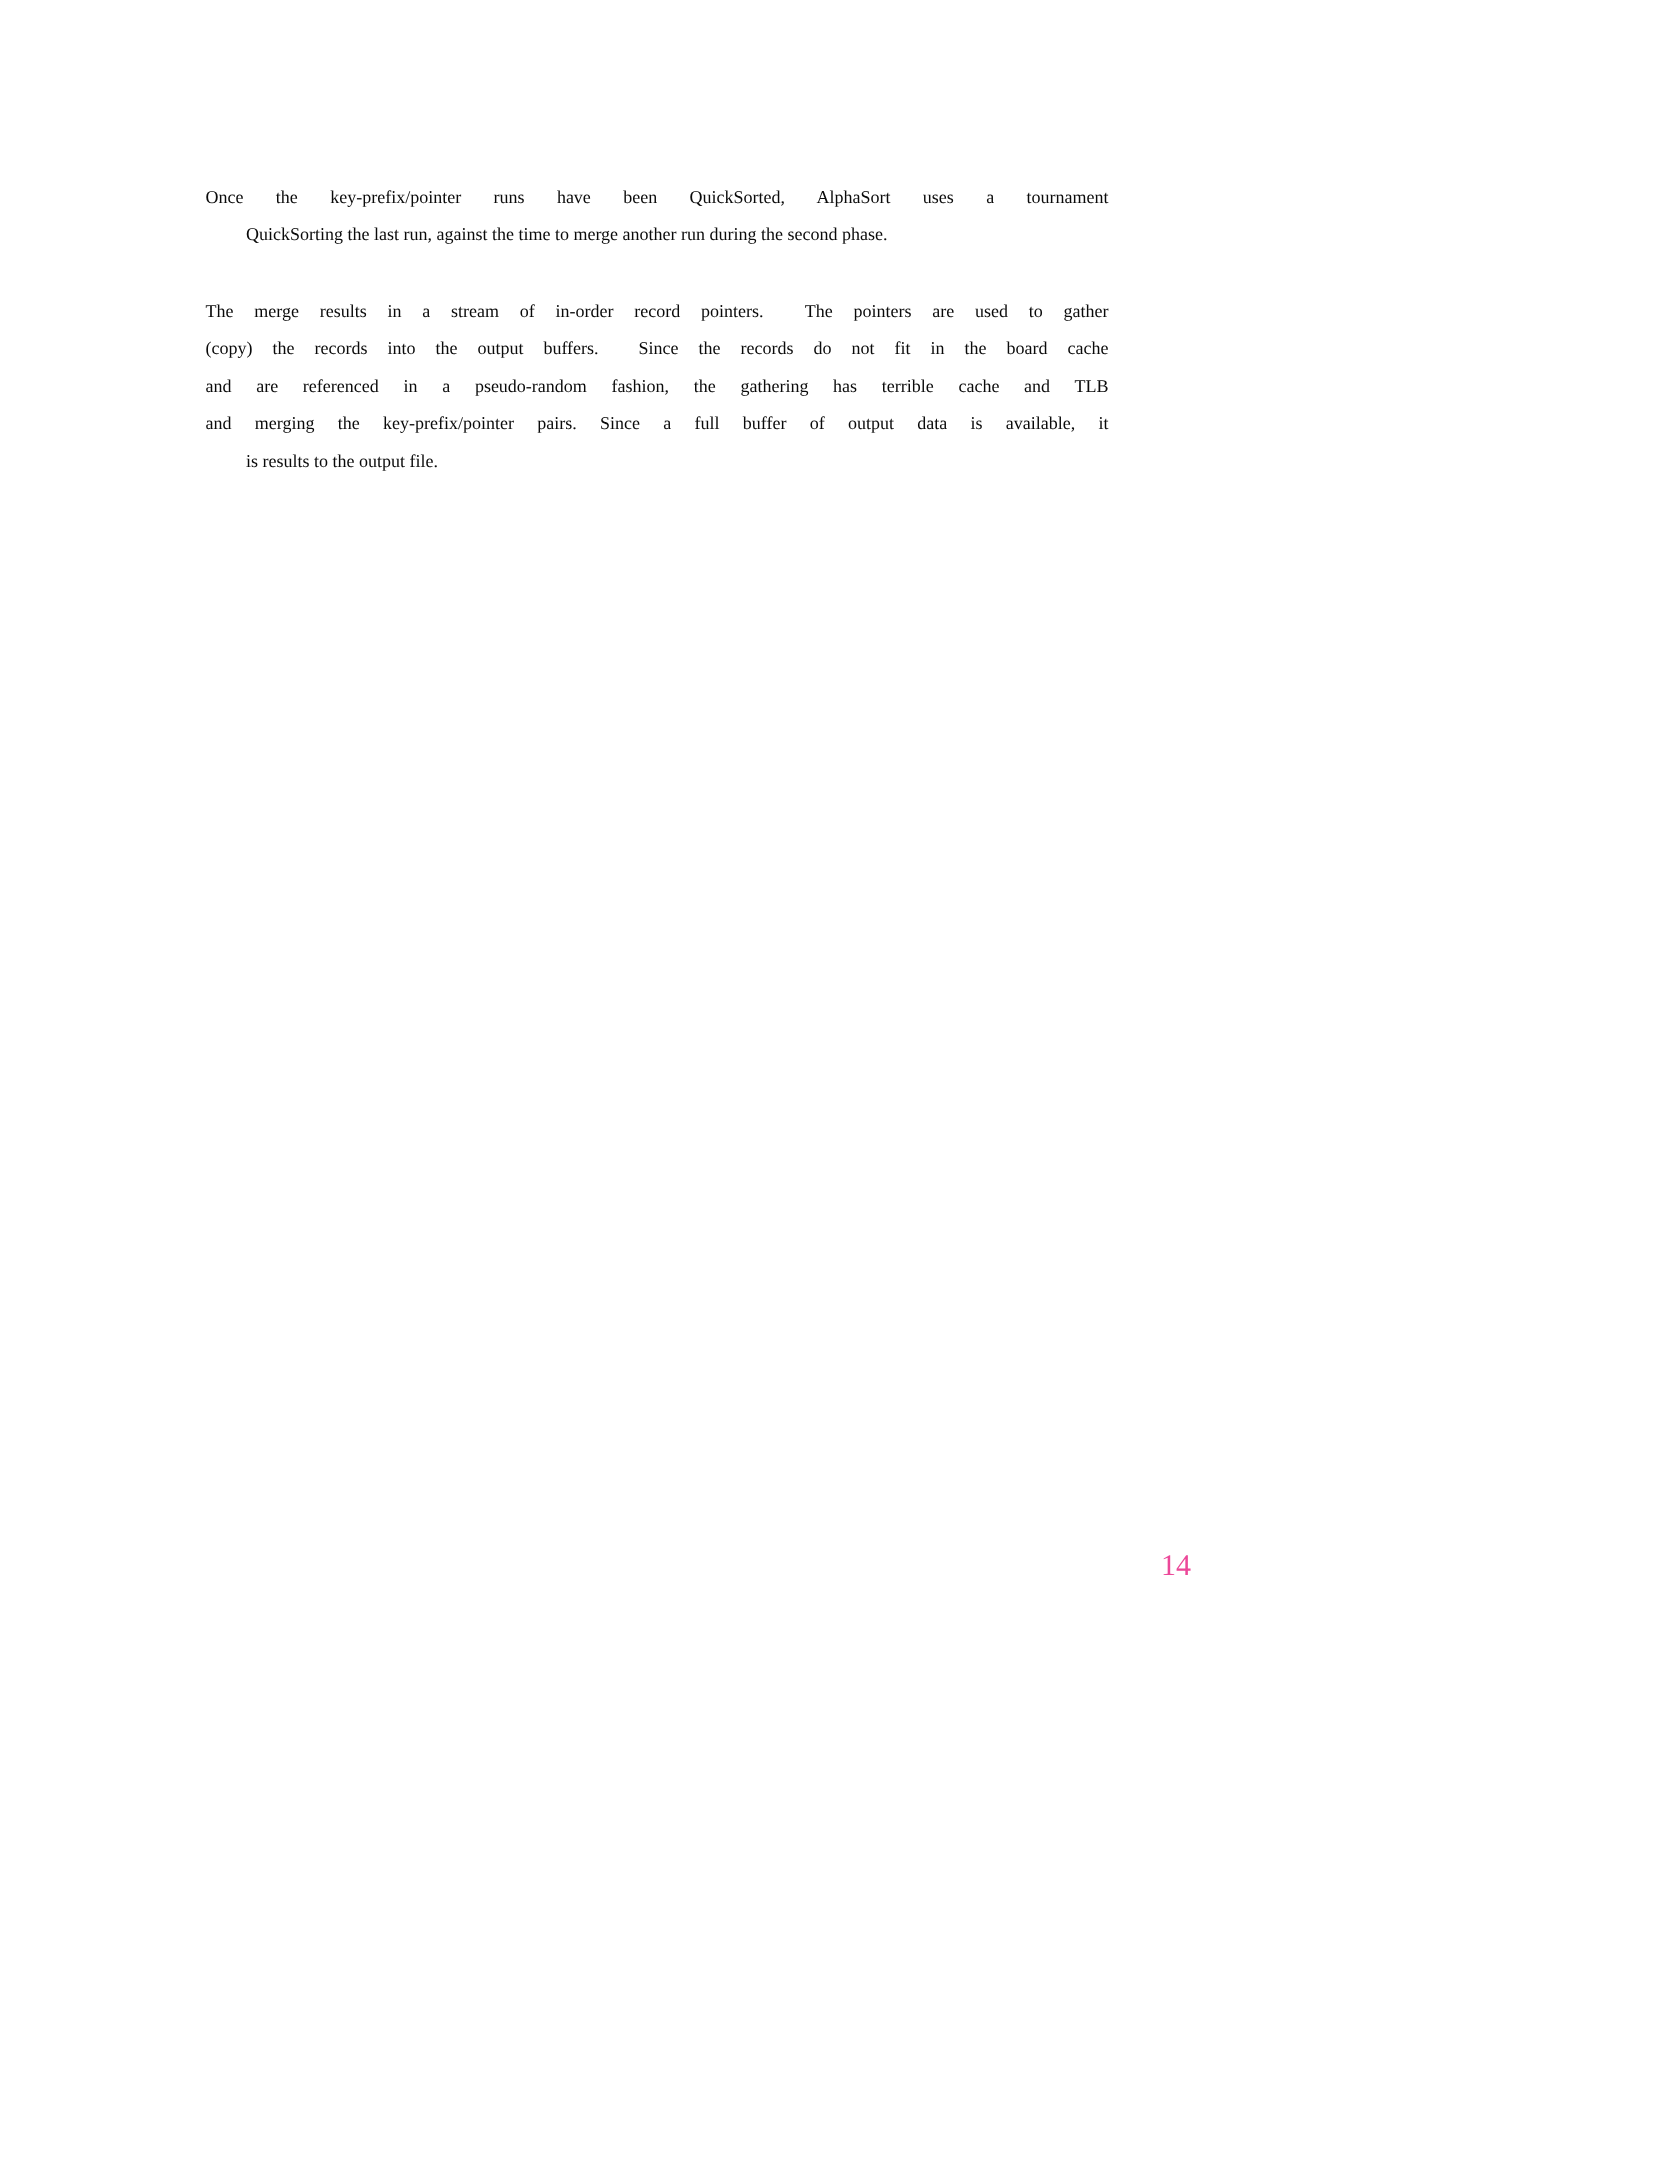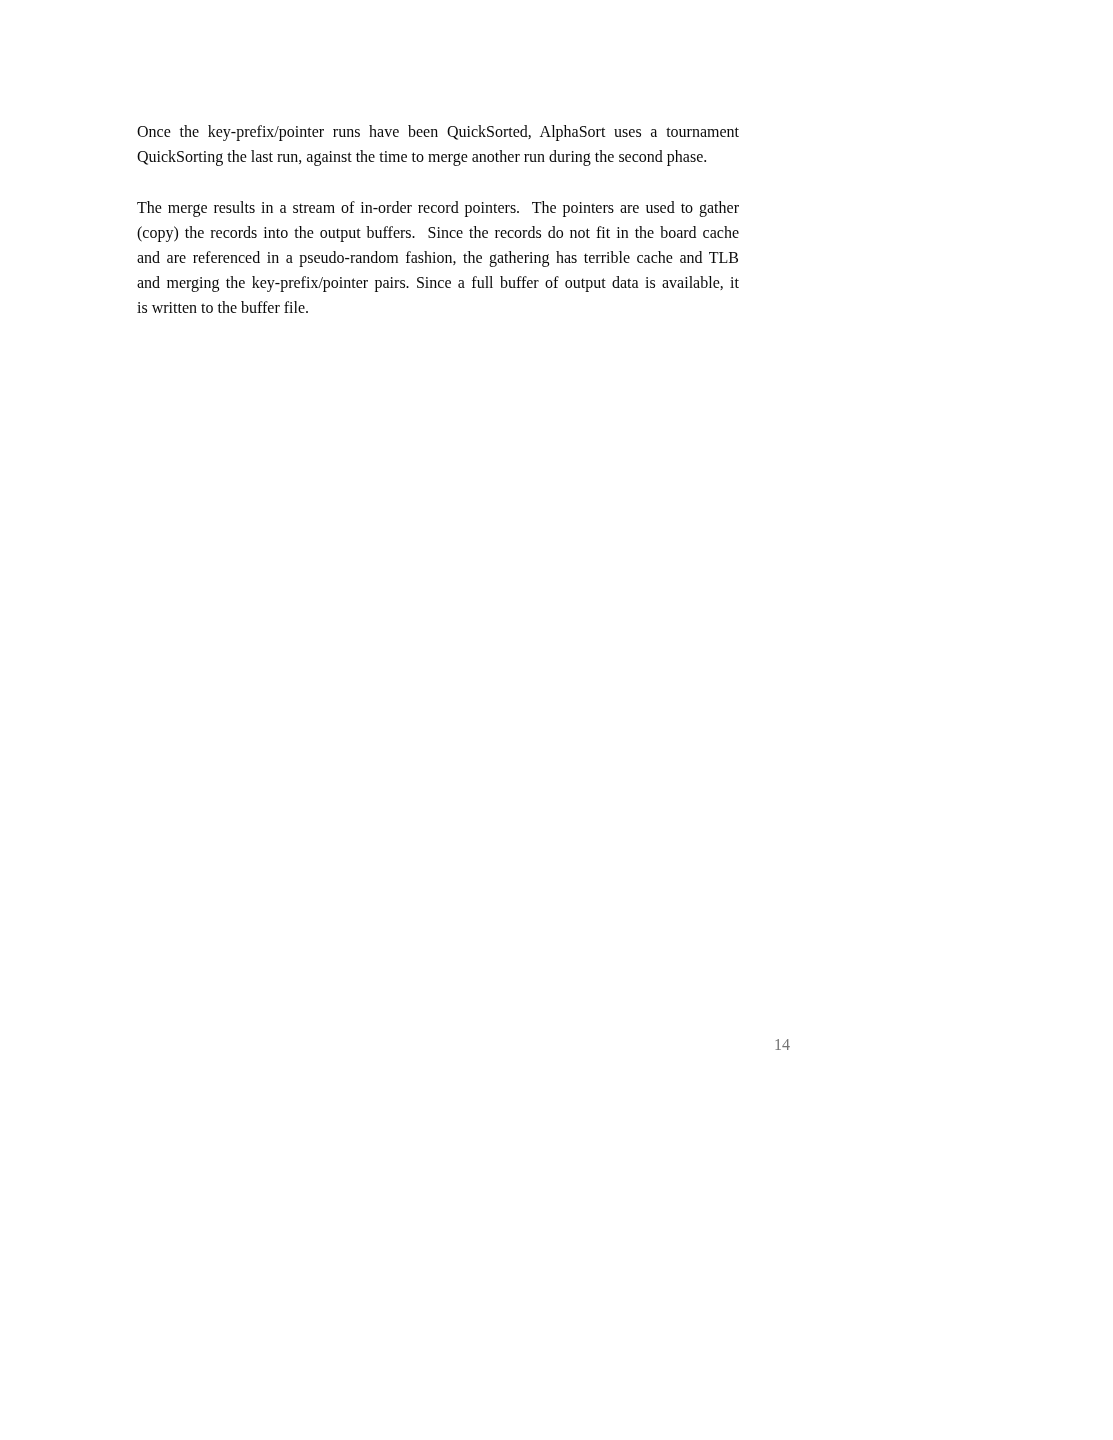--- a/index.html
+++ b/index.html
@@ -15,60 +15,61 @@
     height: 1440px;
     background: #ffffff;
     overflow: hidden;
     color: #000000;
   }
   .textblock {
     position: absolute;
     left: 137px;
     top: 119px;
     width: 602px;
-    font-size: 16px;
+    font-size: 12px;
     line-height: 25.2px;
     color: #0a0a0a;
   }
   .para { margin: 0 0 25.2px 0; }
   .line {
     text-align: justify;
     text-align-last: justify;
     text-justify: inter-word;
     white-space: normal;
   }
   .line.para-end {
     text-align-last: left;
+    margin-left: 27px;
   }
   .pagenum {
     position: absolute;
     left: 774px;
     top: 1032px;
-    font-size: 16px;
+    font-size: 20px;
     line-height: 25.2px;
-    color: #737373;
+    color: #ec4899;
   }
 </style>
 </head>
 <body>
 
 <div class="page">
 
   <div class="textblock">
 
     <div class="para">
       <div class="line">Once the key-prefix/pointer runs have been QuickSorted, AlphaSort uses a tournament</div>
       <div class="line para-end">QuickSorting the last run, against the time to merge another run during the second phase.</div>
     </div>
 
     <div class="para">
       <div class="line">The merge results in a stream of in-order record pointers.&nbsp; The pointers are used to gather</div>
       <div class="line">(copy) the records into the output buffers.&nbsp; Since the records do not fit in the board cache</div>
       <div class="line">and are referenced in a pseudo-random fashion, the gathering has terrible cache and TLB</div>
       <div class="line">and merging the key-prefix/pointer pairs. Since a full buffer of output data is available, it</div>
-      <div class="line para-end">is written to the buffer file.</div>
+      <div class="line para-end">is results to the output file.</div>
     </div>
 
   </div>
 
   <div class="pagenum">14</div>
 
 </div>
 
 </body></html>

